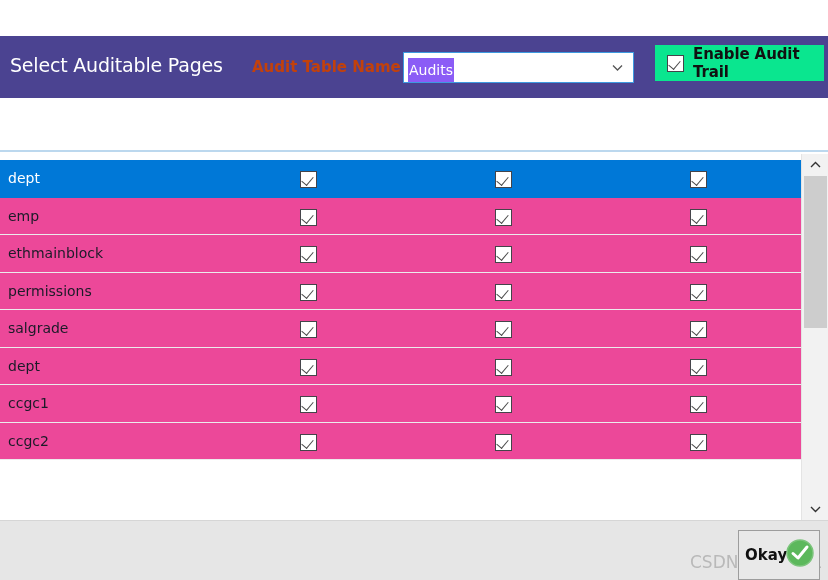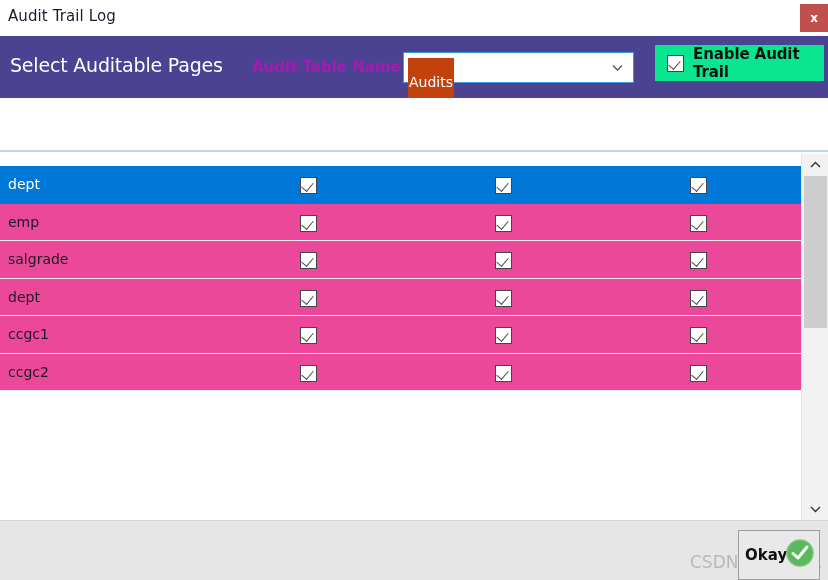--- a/index.html
+++ b/index.html
@@ -48,35 +48,35 @@
     background: #4b4391;
   }
   .header-title {
     position: absolute; left: 10px; top: 54px;
     font-size: 19px; font-weight: normal; color: #ffffff;
     font-family: "DejaVu Sans", sans-serif;
     letter-spacing: -.2px;
   }
   .table-name-label {
     position: absolute; left: 252px; top: 58px;
-    font-size: 15px; font-weight: bold; color: #a21caf;
+    font-size: 15px; font-weight: bold; color: #c2410c;
     font-family: "DejaVu Sans", sans-serif;
   }
   .combobox {
     position: absolute; left: 403px; top: 52px;
     width: 231px; height: 31px;
     background: #ffffff;
     border: 1px solid #3d9ae0;
     cursor: pointer;
   }
   .combobox-value {
     position: absolute; left: 4px; top: 5px;
     font-size: 14px; color: #ffffff;
-    background: #c2410c;
-    padding: 16px 1px;
+    background: #8b5cf6;
+    padding: 4px 1px;
     font-family: "DejaVu Sans", sans-serif;
   }
   .combobox-arrow {
     position: absolute; right: 9px; top: 8px;
     width: 13px; height: 13px;
   }
   .combobox-arrow svg { display: block; }
 
   .enable-button {
     position: absolute; left: 655px; top: 45px;
@@ -136,21 +136,21 @@
     margin-left: 9px;
     font-size: 15px; font-weight: bold; color: #141414;
     font-family: "DejaVu Sans", sans-serif;
   }
   .hdr-add    { left: 298px; }
   .hdr-edit   { left: 493px; }
   .hdr-delete { left: 688px; }
 
   
   .list-area {
-    position: absolute; left: 0; top: 166px;
+    position: absolute; left: 0; top: 160px;
     width: 828px; height: 366px;
     background: #ffffff;
     overflow: hidden;
     padding-left: 38px;
   }
   .list-viewport {
     position: absolute; left: 0; top: 0;
     width: 801px; height: 366px;
     overflow: hidden;
   }
@@ -234,26 +234,20 @@
     font-family: "DejaVu Sans", sans-serif;
     white-space: nowrap;
     pointer-events: none;
   }
 </style>
 </head>
 <body>
 
 <div id="app">
 
-  <div class="titlebar">
-    <div class="titlebar-text">Audit Trail Log</div>
-    <div class="close-button">
-      <span class="x">x</span>
-    </div>
-  </div>
 
   <div class="header-band"></div>
 
   <div class="header-title">Select Auditable Pages</div>
   <div class="table-name-label">Audit Table Name</div>
 
   <div class="combobox">
     <span class="combobox-value">Audits</span>
     <span class="combobox-arrow">
       <svg width="13" height="13" viewBox="0 0 13 13">
@@ -289,20 +283,32 @@
   <div class="list-area">
     <div class="list-viewport" id="list-viewport">
         <div class="row selected">
           <div class="name">dept</div>
           <div class="cell cell-add"><span class="cb checked"></span></div>
           <div class="cell cell-edit"><span class="cb checked"></span></div>
           <div class="cell cell-delete"><span class="cb checked"></span></div>
         </div>
         <div class="row">
           <div class="name">emp</div>
+          <div class="cell cell-add"><span class="cb checked"></span></div>
+          <div class="cell cell-edit"><span class="cb checked"></span></div>
+          <div class="cell cell-delete"><span class="cb checked"></span></div>
+        </div>
+        <div class="row">
+          <div class="name">ethmainblock</div>
+          <div class="cell cell-add"><span class="cb checked"></span></div>
+          <div class="cell cell-edit"><span class="cb checked"></span></div>
+          <div class="cell cell-delete"><span class="cb checked"></span></div>
+        </div>
+        <div class="row">
+          <div class="name">permissions</div>
           <div class="cell cell-add"><span class="cb checked"></span></div>
           <div class="cell cell-edit"><span class="cb checked"></span></div>
           <div class="cell cell-delete"><span class="cb checked"></span></div>
         </div>
         <div class="row">
           <div class="name">salgrade</div>
           <div class="cell cell-add"><span class="cb checked"></span></div>
           <div class="cell cell-edit"><span class="cb checked"></span></div>
           <div class="cell cell-delete"><span class="cb checked"></span></div>
         </div>

